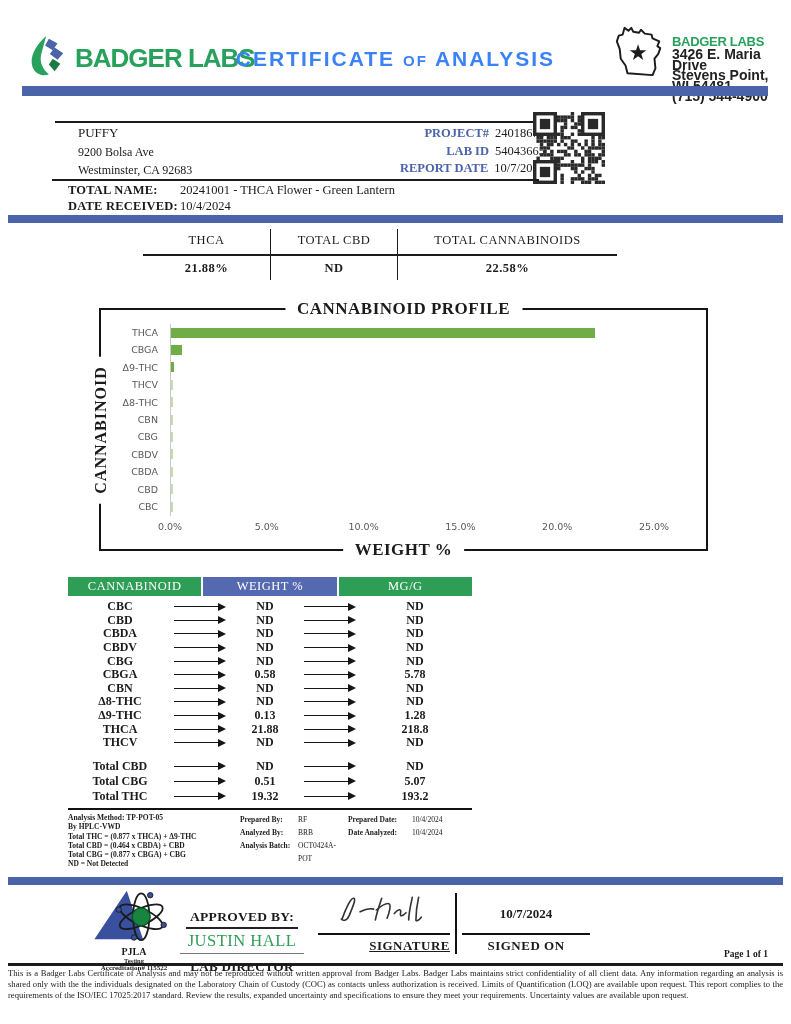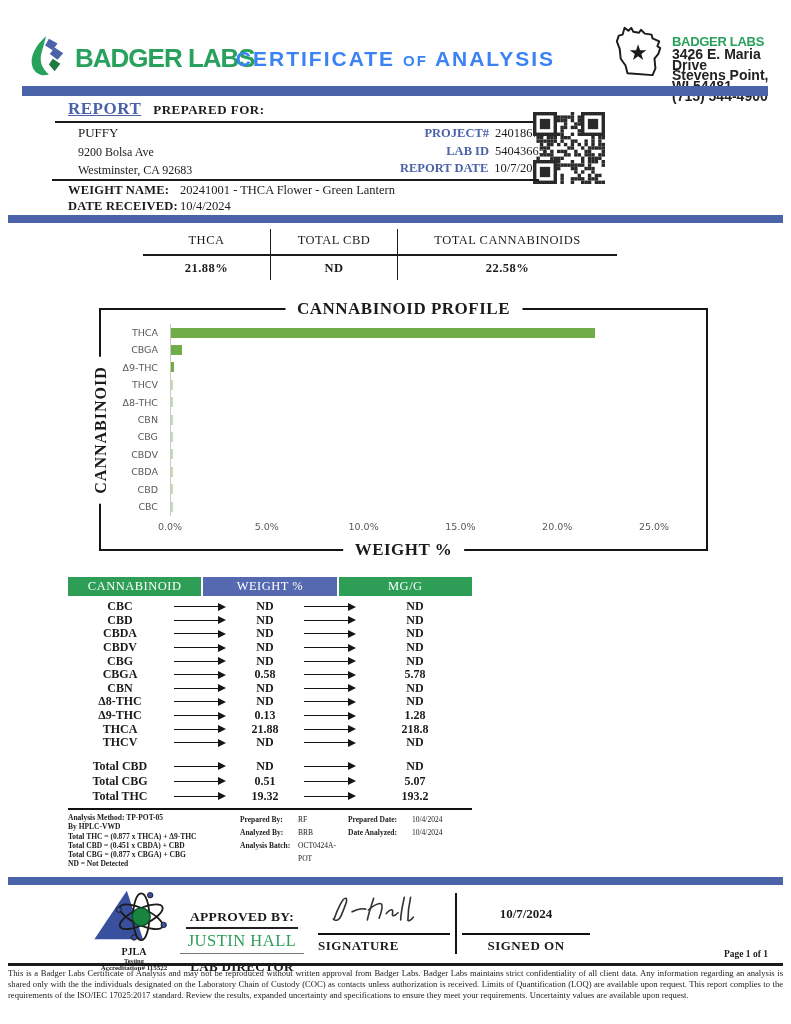--- a/index.html
+++ b/index.html
@@ -91,21 +91,21 @@
 
   
   .pjla { left:84px; top:888px; width:100px; text-align:center; }
   .pjla-name { font-weight:bold; font-size:10px; line-height:11px; }
   .pjla-l1 { font-weight:bold; font-size:6.5px; line-height:7px; }
   .pjla-l2 { font-weight:bold; font-size:7px; line-height:8px; }
   .approved { left:180px; top:897px; width:124px; text-align:center; }
   .ab-label { display:inline-block; font-weight:bold; font-size:13.5px; border-bottom:2px solid #222; padding:0 4px 2px; letter-spacing:0.3px;margin-top:12px; }
   .ab-name { font-size:16.5px; color:#2E9E57; letter-spacing:0.5px; border-bottom:1.5px solid #777; padding-bottom:2px; margin-top:2px; }
   .ab-role { font-weight:bold; font-size:13px; margin-top:5px; letter-spacing:0.3px; }
-  .sig-block { left:318px; top:892px; width:132px; text-align:left; }
+  .sig-block { left:318px; top:892px; width:132px; text-align:right;text-decoration:underline; }
   .sig-line { border-top:2.2px solid #111; margin-top:1px; }
   .sig-label { font-weight:bold; font-size:13px; margin-top:3px; letter-spacing:0.5px; }
   .vdiv { left:455px; top:893px; width:2px; height:61px; background:#111; }
   .date-block { left:462px; top:892px; width:128px; text-align:center; }
   .signed-date { font-weight:600; font-size:13px; margin-top:14px; }
   .date-line { border-top:2.2px solid #111; margin-top:11px; }
   .signed-label { font-weight:bold; font-size:13px; margin-top:3px; letter-spacing:0.5px; }
 
   
   .page-num { right:23px; top:949px; font-weight:600; font-size:9.5px; }
@@ -145,24 +145,20 @@
     <div class="lab-info">
       <div class="lab-name">BADGER LABS</div>
       <div class="lab-addr">3426 E. Maria Drive</div>
       <div class="lab-addr">Stevens Point, WI 54481</div>
       <div class="lab-addr">(715) 544-4900</div>
     </div>
   </div>
 
   <div class="bar bar1"></div>
 
-  <div class="abs rpt-head">
-    <span class="rpt-word">REPORT</span>
-    <span class="rpt-word2">PREPARED FOR:</span>
-  </div>
   <div class="hline sep1"></div>
 
   <div class="abs client">
     <div class="cname">PUFFY</div>
     <div>9200 Bolsa Ave</div>
     <div>Westminster, CA 92683</div>
   </div>
 
   <div class="abs meta">
     <div class="meta-row">
@@ -335,21 +331,21 @@
         <rect x="47.6" y="0" width="23.8" height="23.8" fill="#2a2a2a"></rect>
         <rect x="51" y="3.4" width="17" height="17" fill="#fff"></rect>
         <rect x="54.4" y="6.8" width="10.2" height="10.2" fill="#2a2a2a"></rect>
         <rect x="0" y="47.6" width="23.8" height="23.8" fill="#2a2a2a"></rect>
         <rect x="3.4" y="51" width="17" height="17" fill="#fff"></rect>
         <rect x="6.8" y="54.4" width="10.2" height="10.2" fill="#2a2a2a"></rect>
       </svg></div>
 
   <div class="hline sep2"></div>
   <div class="abs samp">
-    <span class="sl">WEIGHT NAME:</span>
+    <span class="sl">TOTAL NAME:</span>
     <span>20241001 - THCA Flower - Green Lantern</span>
   </div>
   <div class="abs recv">
     <span class="sl">DATE RECEIVED:</span>
     <span>10/4/2024</span>
   </div>
 
   <div class="bar bar2"></div>
 
   <div class="abs summary">
@@ -620,21 +616,21 @@
         </div>
       </div>
     <div class="tbl-bottom"></div>
   </div>
 
   <div class="abs methods">
     <div class="m-notes">
         <div>Analysis Method: TP-POT-05</div>
         <div>By HPLC-VWD</div>
         <div>Total THC = (0.877 x THCA) + Δ9-THC</div>
-        <div>Total CBD = (0.451 x CBDA) + CBD</div>
+        <div>Total CBD = (0.464 x CBDA) + CBD</div>
         <div>Total CBG = (0.877 x CBGA) + CBG</div>
         <div>ND = Not Detected</div>
       </div>
     <div class="m-right">
       <div class="m-row">
         <span class="mlab">Prepared By:</span>
         <span class="mval">RF</span>
         <span class="mlab2">Prepared Date:</span>
         <span class="mval">10/4/2024</span>
       </div>

